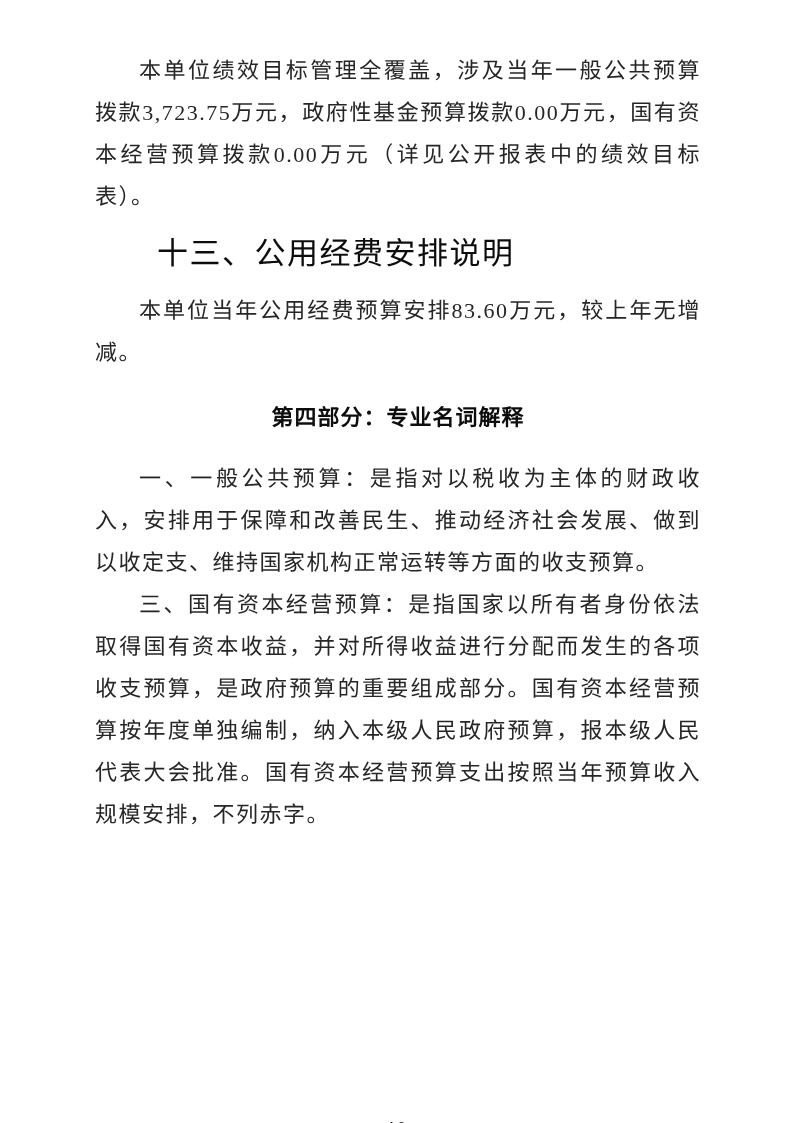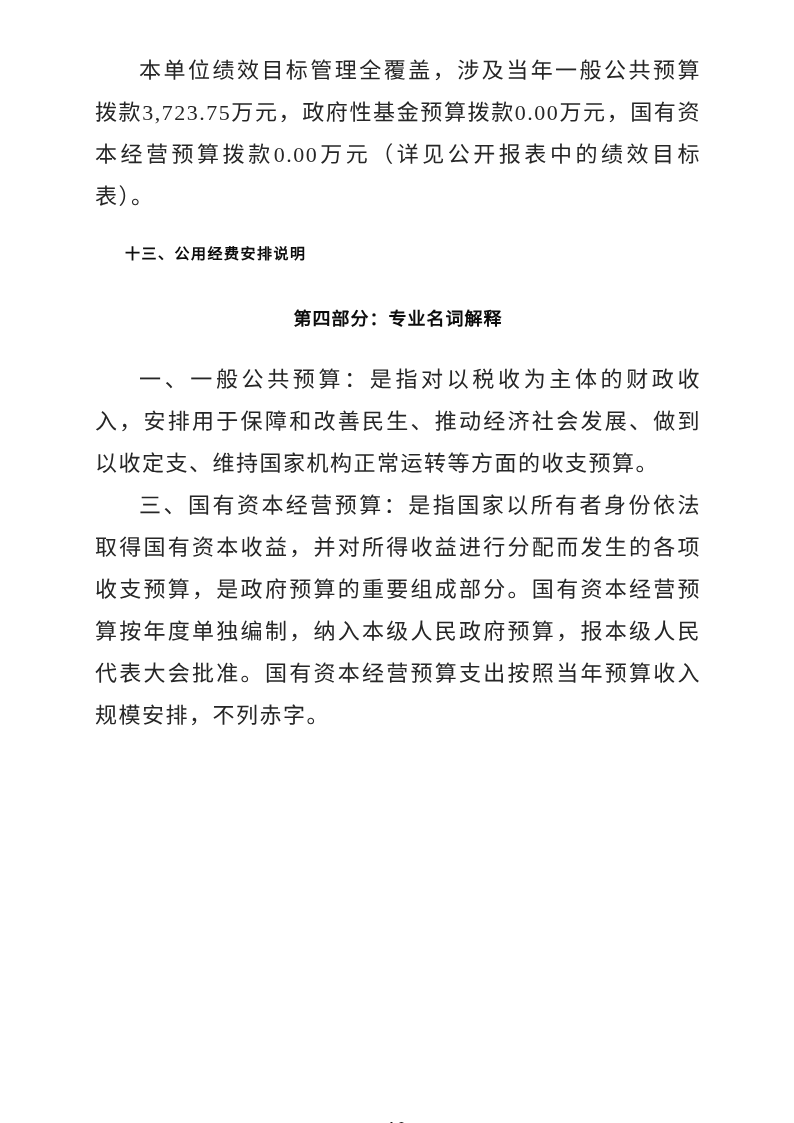--- a/index.html
+++ b/index.html
@@ -28,31 +28,31 @@
     font-size: 22px;
     line-height: 42px;
     letter-spacing: 1.5px;
     text-align: justify;
     text-indent: 2em;
     color: #262626;
     font-family: "Liberation Serif", "DejaVu Serif", serif;
   }
   h2.section-heading {
     margin: 15px 0 15px 0;
-    font-size: 15px;
+    font-size: 31px;
     line-height: 42px;
     letter-spacing: 1.5px;
-    font-weight: bold;
+    font-weight: normal;
     text-indent: 2em;
     color: #0d0d0d;
     font-family: "Liberation Sans", "DejaVu Sans", sans-serif;
   }
   h1.part-title {
     margin: 21px 0 17px 0;
-    font-size: 18px;
+    font-size: 22px;
     line-height: 46px;
     letter-spacing: 1px;
     font-weight: bold;
     text-align: center;
     text-indent: 0;
     color: #0d0d0d;
     font-family: "Liberation Sans", "DejaVu Sans", sans-serif;
   }
   .page-number {
     position: absolute;
@@ -69,20 +69,21 @@
 </head>
 <body>
 
 <div class="page">
   <div class="content">
 
     <p class="body-para">本单位绩效目标管理全覆盖，涉及当年一般公共预算拨款3,723.75万元，政府性基金预算拨款0.00万元，国有资本经营预算拨款0.00万元（详见公开报表中的绩效目标表）。</p>
 
     <h2 class="section-heading">十三、公用经费安排说明</h2>
 
+    <p class="body-para">本单位当年公用经费预算安排83.60万元，较上年无增减。</p>
 
     <h1 class="part-title">第四部分：专业名词解释</h1>
 
     <p class="body-para">一、一般公共预算：是指对以税收为主体的财政收入，安排用于保障和改善民生、推动经济社会发展、做到以收定支、维持国家机构正常运转等方面的收支预算。</p>
 
 
     <p class="body-para">三、国有资本经营预算：是指国家以所有者身份依法取得国有资本收益，并对所得收益进行分配而发生的各项收支预算，是政府预算的重要组成部分。国有资本经营预算按年度单独编制，纳入本级人民政府预算，报本级人民代表大会批准。国有资本经营预算支出按照当年预算收入规模安排，不列赤字。</p>
 
   </div>
 

